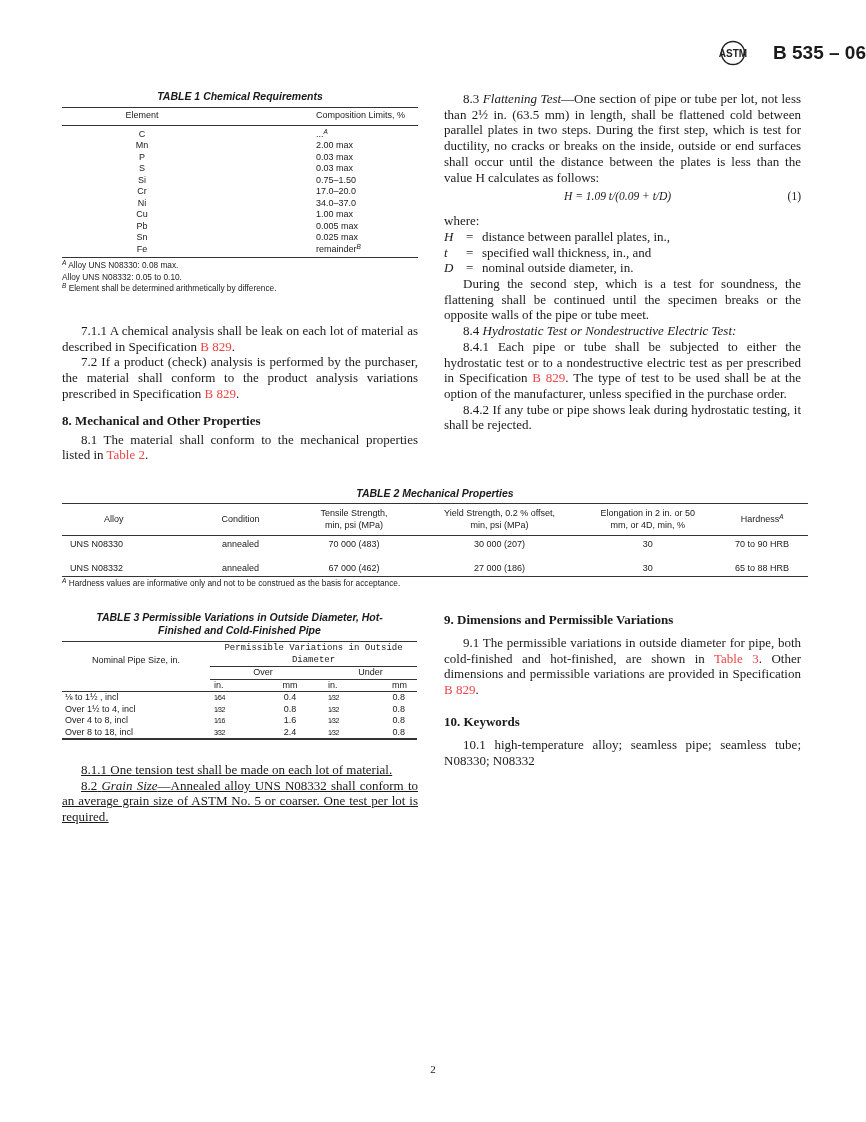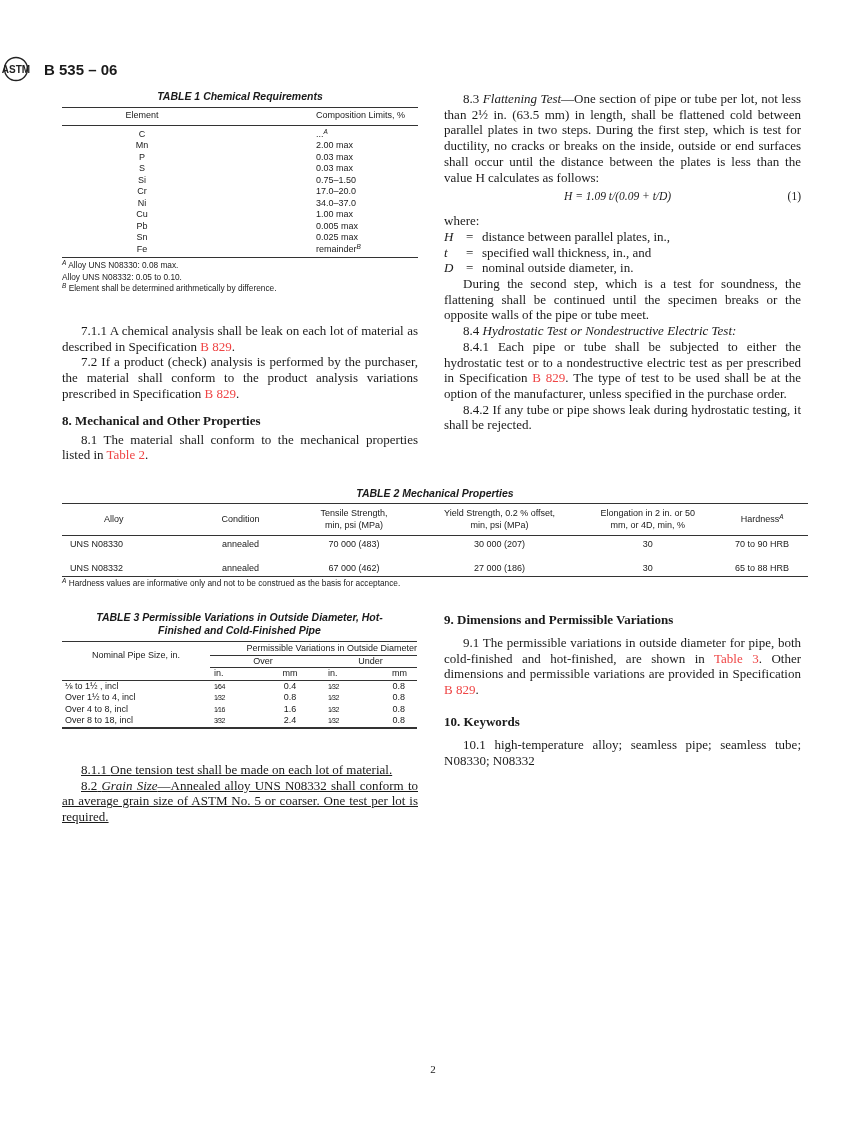--- a/index.html
+++ b/index.html
@@ -6,23 +6,23 @@
     body {
       width: 866px; height: 1122px; position: relative; overflow: hidden;
       color: #1a1a1a;
       font-family: "Liberation Serif", serif;
     }
     .abs { position: absolute; }
     .link { color: #ef4444; }
     i, .it { font-style: italic; }
 
     
-    #header { left: 0; top: 56px; width: 866px; text-align: left; height: 26px; }
+    #header { left: 0; top: 40px; width: 866px; text-align: right; height: 26px; }
     #header .logo { display: inline-block; vertical-align: middle; width: 32px; height: 26px; }
-    #header .designation { display: inline-block; vertical-align: middle; font-family: "Liberation Sans", sans-serif; font-weight: bold; font-size: 15px; margin-left: 8px; }
+    #header .designation { display: inline-block; vertical-align: middle; font-family: "Liberation Sans", sans-serif; font-weight: bold; font-size: 19px; margin-left: 20px; }
 
     
     .tcap { font-family: "Liberation Sans", sans-serif; font-weight: bold; font-size: 10.5px; text-align: center; line-height: 13px; font-style: italic; }
     .tbl { border-collapse: collapse; font-family: "Liberation Sans", sans-serif; font-size: 9px; color: #1a1a1a; }
     .tbl td, .tbl th { font-weight: normal; padding: 0; line-height: 11.5px; }
     .rule-thick { border-top: 1.6px solid #333; }
     .rule-thin { border-top: 0.8px solid #333; }
     .fn { font-family: "Liberation Sans", sans-serif; font-size: 8.3px; line-height: 11.5px; }
     sup.fnm { font-size: 6.5px; font-style: italic; vertical-align: 3px; line-height: 0; }
 
@@ -201,21 +201,21 @@
 
 <div id="t3" class="abs">
   <div class="tcap">
     <div>TABLE 3  Permissible Variations in Outside Diameter, Hot-</div>
     <div>Finished and Cold-Finished Pipe</div>
   </div>
   <table class="tbl" style="margin-top:4px;">
     <tbody>
         <tr class="rule-thick">
       <td rowspan="2" style="text-align:center; width:148px; vertical-align:middle; padding-top:1px;">Nominal Pipe Size, in.</td>
-      <td colspan="4" style="text-align:right; border-bottom:0.8px solid #333; padding-top:1px;">Permissible Variations in Outside Diameter</td>
+      <td colspan="4" style="text-align:center; border-bottom:0.8px solid #333; padding-top:1px;font-family:Liberation Mono, monospace;">Permissible Variations in Outside Diameter</td>
     </tr>
     <tr>
       <td colspan="2" style="text-align:center; border-bottom:0.8px solid #333;">Over</td>
       <td colspan="2" style="text-align:center; border-bottom:0.8px solid #333; padding-left:8px;">Under</td>
     </tr>
     <tr>
       <td></td>
       <td style="padding-left:4px; width:50px;">in.</td>
       <td style="text-align:center; width:52px;">mm</td>
       <td style="padding-left:12px; width:50px;">in.</td>

